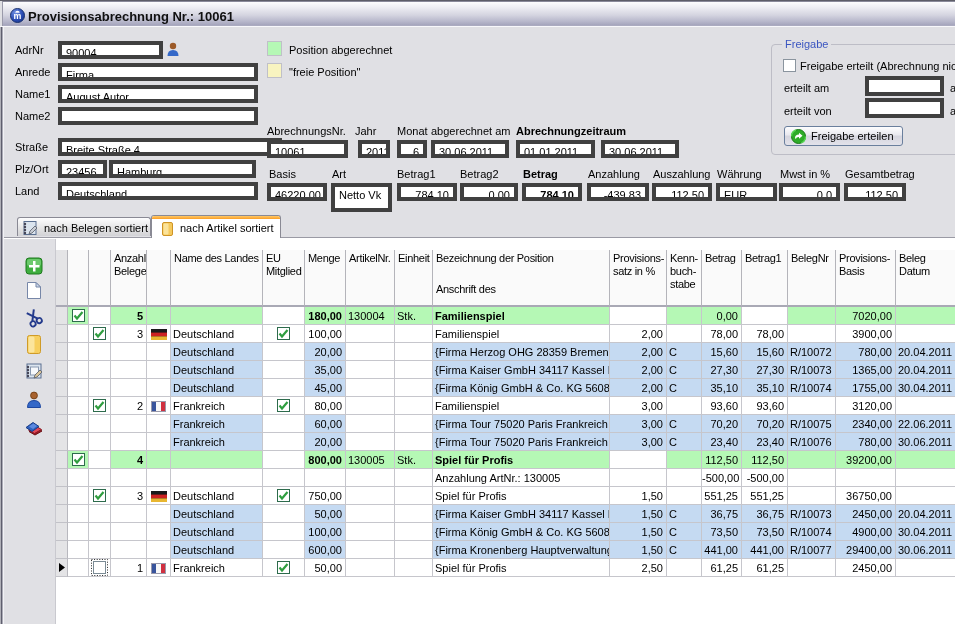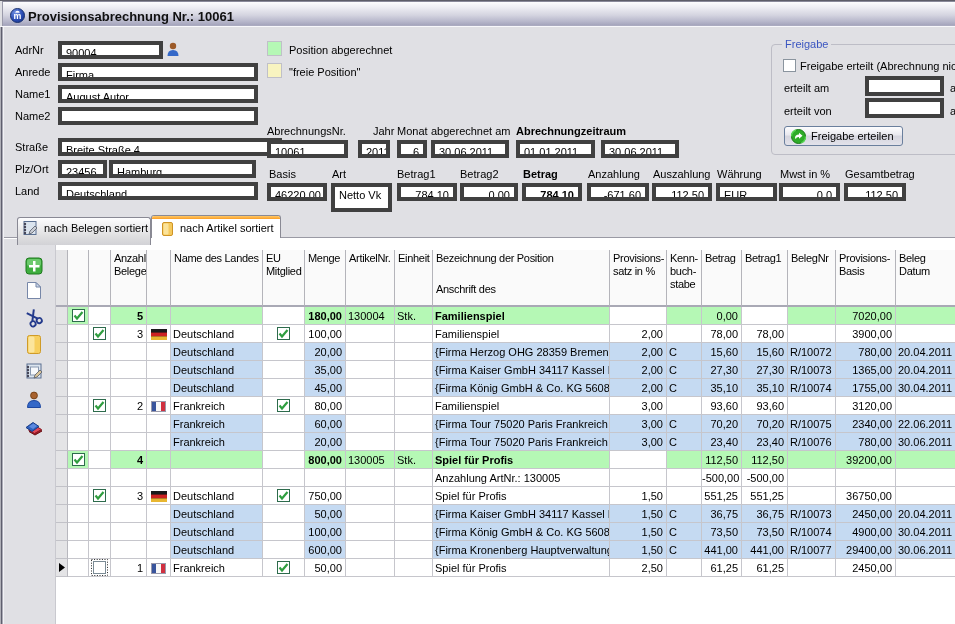--- a/index.html
+++ b/index.html
@@ -13,21 +13,21 @@
  background:linear-gradient(#fdfdfe 0%,#ececf2 25%,#d4d4e0 55%,#b6b6ca 82%,#a5a5bc 96%,#b2b2c4 100%);
  border-top:1px solid #8a8a9a;border-left:1px solid #9a9aaa}
 #titlebar .txt{position:absolute;left:25px;top:7px;font-size:13px;font-weight:bold;color:#101010}
 #winbody{position:absolute;left:0;top:26px;width:955px;height:598px;background:#e0e0e4;border-top:1px solid #f8f8fb}
 #leftedge{position:absolute;left:0;top:27px;width:4px;height:597px;z-index:50;background:linear-gradient(to right,#b0b0b8 0,#b0b0b8 1px,#5f5f6e 1px,#5f5f6e 2px,#ababb6 2px,#ababb6 3px,#f2f2f5 3px,#f2f2f5 4px)}
 
 #page{position:absolute;left:4px;top:237px;width:951px;height:387px;background:#fff;border-top:1px solid #9a9aa4}
 #toolstrip{position:absolute;left:0px;top:1px;width:52px;height:386px;background:#e0e0e4;border-right:1px solid #c9c9cf}
 
 .tab{position:absolute;font-size:11px;white-space:nowrap}
-#tab1{left:17px;top:217px;width:134px;height:28px;background:linear-gradient(#fdfdfe,#dededf 70%,#d2d2d6);border:1px solid #898994;border-bottom:none;border-radius:3px 3px 0 0}
+#tab1{left:17px;top:217px;width:134px;height:19px;background:linear-gradient(#fdfdfe,#dededf 70%,#d2d2d6);border:1px solid #898994;border-bottom:none;border-radius:3px 3px 0 0}
 #tab2{left:151px;top:215px;width:130px;height:23px;background:#fff;border:1px solid #8a8a94;border-bottom:none;border-radius:3px 3px 0 0;overflow:hidden;z-index:5}
 #tab2 .or{position:absolute;left:0;top:0;width:100%;height:3px;background:linear-gradient(#ffc96a,#fb9e22)}
 
 #grpFreigabe{position:absolute;left:771px;top:44px;width:220px;height:111px;border:1px solid #bdbdc6;border-radius:4px}
 #grpFreigabe .cap{position:absolute;left:10px;top:-7px;background:#e0e0e4;padding:0 3px;color:#3a55c0;font-size:11px}
 .cb{position:absolute;width:13px;height:13px;background:#fff;border:1px solid #8a949e}
 .btn{position:absolute;border:1px solid #6a7f9d;border-radius:3px;background:linear-gradient(#fdfdfe,#e8e8ee 45%,#d5d5de 50%,#e2e2ea);font-size:11px}
 
 #grid{position:absolute;left:56px;top:250px;border-collapse:separate;border-spacing:0;table-layout:fixed;width:900px;font-size:11px}
 #grid td,#grid th{box-sizing:border-box;border-right:1px solid #c6c6cc;border-bottom:1px solid #c6c6cc;padding:0;overflow:hidden;white-space:nowrap;font-weight:normal;vertical-align:middle}
@@ -86,21 +86,21 @@
 <div class="inp" style="left:109px;top:160px;width:147px;height:18px">Hamburg</div>
 <div class="lbl" style="left:15px;top:185px">Land</div>
 <div class="inp" style="left:58px;top:182px;width:200px;height:18px">Deutschland</div>
 
 <div class="abs" style="left:267px;top:41px;width:15px;height:15px;background:#b5f8b5;border:1px solid #c0c0c8"></div>
 <div class="lbl" style="left:289px;top:44px">Position abgerechnet</div>
 <div class="abs" style="left:267px;top:63px;width:15px;height:15px;background:#f8f4c0;border:1px solid #c0c0c8"></div>
 <div class="lbl" style="left:289px;top:66px">"freie Position"</div>
 
 <div class="lbl" style="left:267px;top:125px">AbrechnungsNr.</div>
-<div class="lbl" style="left:373px;top:125px">Jahr</div>
+<div class="lbl" style="left:355px;top:125px">Jahr</div>
 <div class="lbl" style="left:397px;top:125px">Monat</div>
 <div class="lbl" style="left:431px;top:125px">abgerechnet am</div>
 <div class="lbl b" style="left:516px;top:125px">Abrechnungzeitraum</div>
 <div class="inp" style="left:267px;top:140px;width:81px;height:18px">10061</div>
 <div class="inp r" style="left:358px;top:140px;width:32px;height:18px">2011</div>
 <div class="inp r" style="left:397px;top:140px;width:30px;height:18px">6</div>
 <div class="inp" style="left:431px;top:140px;width:78px;height:18px">30.06.2011</div>
 <div class="inp" style="left:516px;top:140px;width:79px;height:18px">01.01.2011</div>
 <div class="inp" style="left:601px;top:140px;width:78px;height:18px">30.06.2011</div>
 
@@ -112,21 +112,21 @@
 <div class="lbl" style="left:588px;top:168px">Anzahlung</div>
 <div class="lbl" style="left:653px;top:168px">Auszahlung</div>
 <div class="lbl" style="left:717px;top:168px">Währung</div>
 <div class="lbl" style="left:780px;top:168px">Mwst in %</div>
 <div class="lbl" style="left:845px;top:168px">Gesamtbetrag</div>
 <div class="inp r" style="left:267px;top:183px;width:60px;height:18px">46220,00</div>
 <div class="inp" style="left:331px;top:183px;width:61px;height:29px">Netto Vk</div>
 <div class="inp r" style="left:397px;top:183px;width:60px;height:18px">784,10</div>
 <div class="inp r" style="left:460px;top:183px;width:58px;height:18px">0,00</div>
 <div class="inp r b" style="left:522px;top:183px;width:60px;height:18px">784,10</div>
-<div class="inp r" style="left:587px;top:183px;width:62px;height:18px">-671,60</div>
+<div class="inp r" style="left:587px;top:183px;width:62px;height:18px">-439,83</div>
 <div class="inp r" style="left:652px;top:183px;width:60px;height:18px">112,50</div>
 <div class="inp" style="left:716px;top:183px;width:61px;height:18px">EUR</div>
 <div class="inp r" style="left:779px;top:183px;width:61px;height:18px">0,0</div>
 <div class="inp r" style="left:844px;top:183px;width:62px;height:18px">112,50</div>
 
 <div id="grpFreigabe">
  <div class="cap">Freigabe</div>
  <div class="cb" style="left:11px;top:14px"></div>
  <div class="lbl" style="left:28px;top:15px">Freigabe erteilt (Abrechnung nicht mehr än</div>
  <div class="lbl" style="left:12px;top:37px">erteilt am</div>

